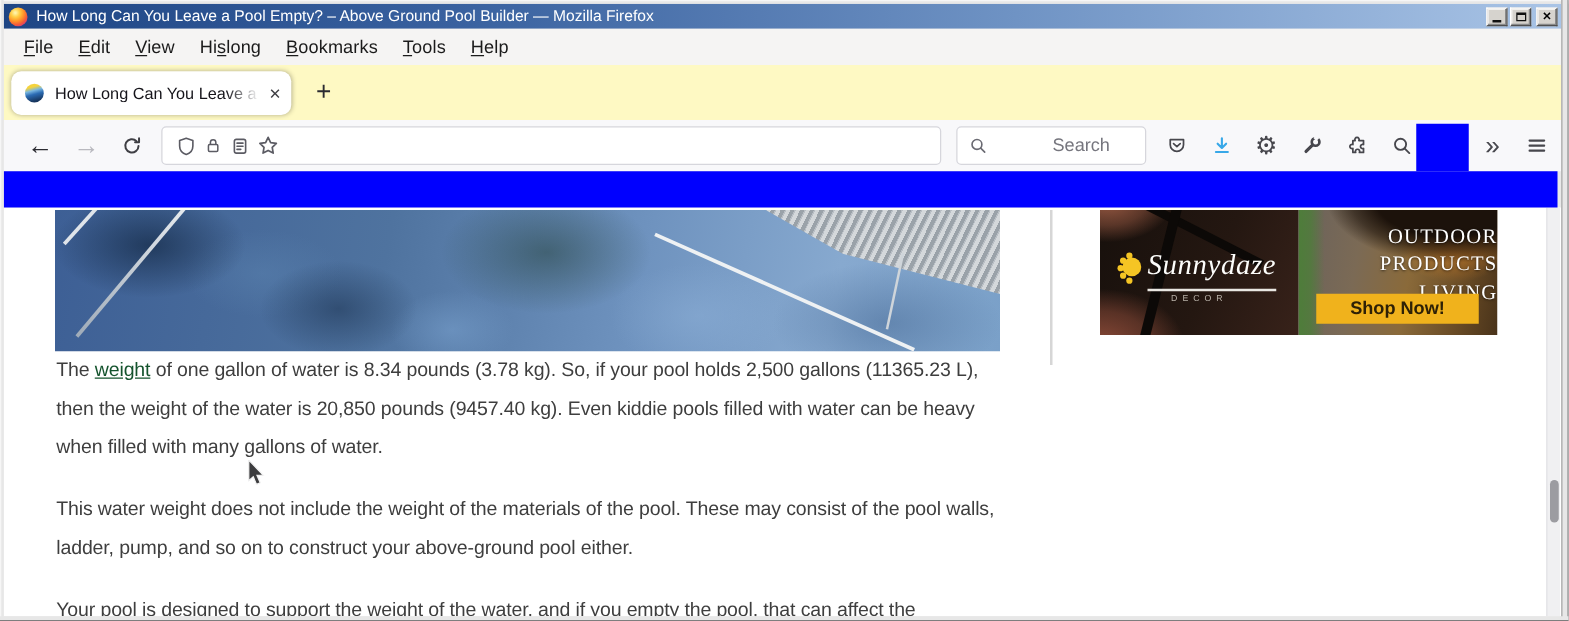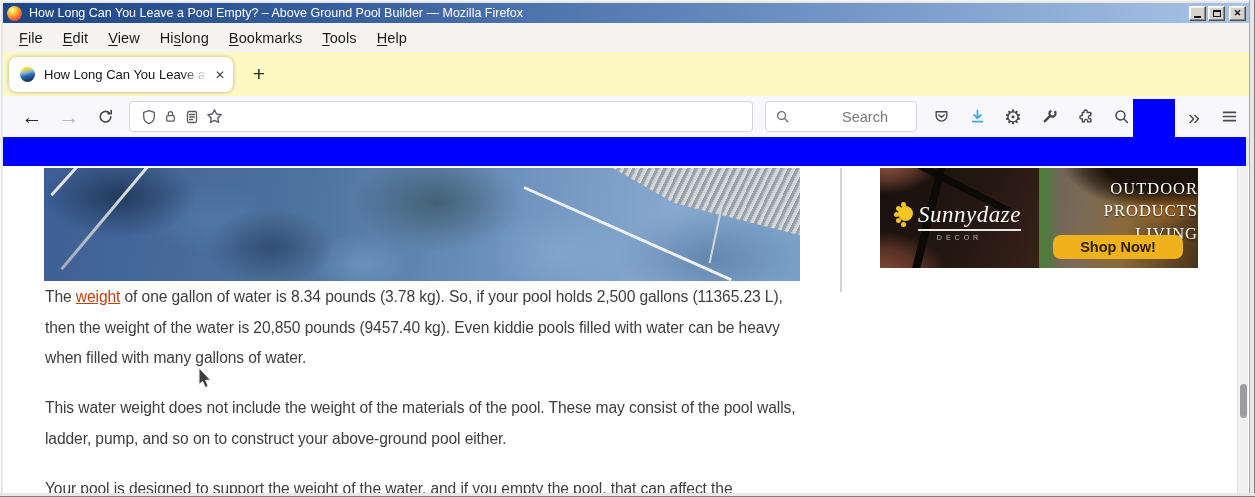--- a/index.html
+++ b/index.html
@@ -123,39 +123,39 @@
       linear-gradient(115deg,#17100c 0%, #241711 55%, #38221a 100%);
     display:flex; flex-direction:column; align-items:center; justify-content:center; }
   .ad-strap{ position:absolute; background:#0c0907; }
   #strap1{ left:-12px; top:6px; width:150px; height:7px; transform:rotate(27deg); }
   #strap2{ left:44px; top:-12px; width:8px; height:130px; transform:rotate(14deg); }
   #ad-brand-row{ display:flex; align-items:center; position:relative; z-index:2; }
   #sun-icon{ width:15px; height:15px; border-radius:50%; background:#f5c524; margin-right:5px;
     box-shadow:-7px -5px 0 -5px #f5c524, -9px 1px 0 -5px #f5c524, -7px 7px 0 -5px #f5c524,
                -2px -9px 0 -5px #f5c524, -2px 11px 0 -5px #f5c524; }
   #ad-brand{ font-family:"Liberation Serif",serif; font-style:italic; font-size:23px; color:#fdfdfb;
-    border-bottom:2px solid #e9e7e2; padding-bottom:1px; letter-spacing:.5px;margin-top:6px; }
+    border-bottom:2px solid #e9e7e2; padding-bottom:6px; letter-spacing:.5px;margin-top:6px; }
   #ad-brand-sub{ font-size:7px; letter-spacing:4px; color:#b9b2a9; margin-top:3px; z-index:2;}
   #ad-right{ width:50%; height:100%; position:relative; overflow:hidden;
     background:
       linear-gradient(90deg,#4e7d3a 0%, rgba(78,125,58,.8) 6%, transparent 13%),
       radial-gradient(130px 70px at 75% -10%, #1c120b 45%, rgba(28,18,11,.6) 60%, transparent 75%),
       radial-gradient(60px 40px at 78% 28%, rgba(255,150,40,.55), transparent 75%),
       linear-gradient(100deg,#6a625c 0%, #7b6a55 30%, #8a6a3a 55%, #6a4c26 80%, #49331a 100%);
     padding:10px 0 0 14px; }
   .ad-headline{ font-family:"Liberation Serif",serif; color:#fff; font-size:16.5px;
     line-height:1.35; letter-spacing:1px; text-shadow:0 1px 2px rgba(0,0,0,.6);text-align:right; }
   #ad-cta{ position:absolute; left:14px; bottom:9px; width:130px; height:24px;
-    background:#f0b21c; border-radius:8px; display:flex; align-items:center; justify-content:center;
+    background:#f0b21c; border-radius:0; display:flex; align-items:center; justify-content:center;
     font-size:14.5px; font-weight:bold; color:#2e2106; }
   
   .para{ position:absolute; left:42px; width:751px; font-size:15.6px; line-height:30.6px;
     color:#3e3e3e; letter-spacing:-.1px; }
   #paragraph-1{ top:116px; } #paragraph-2{ top:227px; } #paragraph-3{ top:308px; }
-  #weight-link{ color:#c2410c; text-decoration:underline; cursor:pointer; }
+  #weight-link{ color:#14532d; text-decoration:underline; cursor:pointer; }
   
   #scrollbar-track{ position:absolute; left:1234px; top:0; width:11px; height:327px;
     background:#f0f0f2; border-left:1px solid #e2e2e5; }
   #scrollbar-thumb{ position:absolute; left:2px; top:218px; width:7px; height:34px;
     background:#9c9ca1; border-radius:4px; }
   
   #mouse-cursor{ position:absolute; left:195px; top:202px; z-index:60; }
   svg.icon{ display:block; }
 </style>
 </head>

